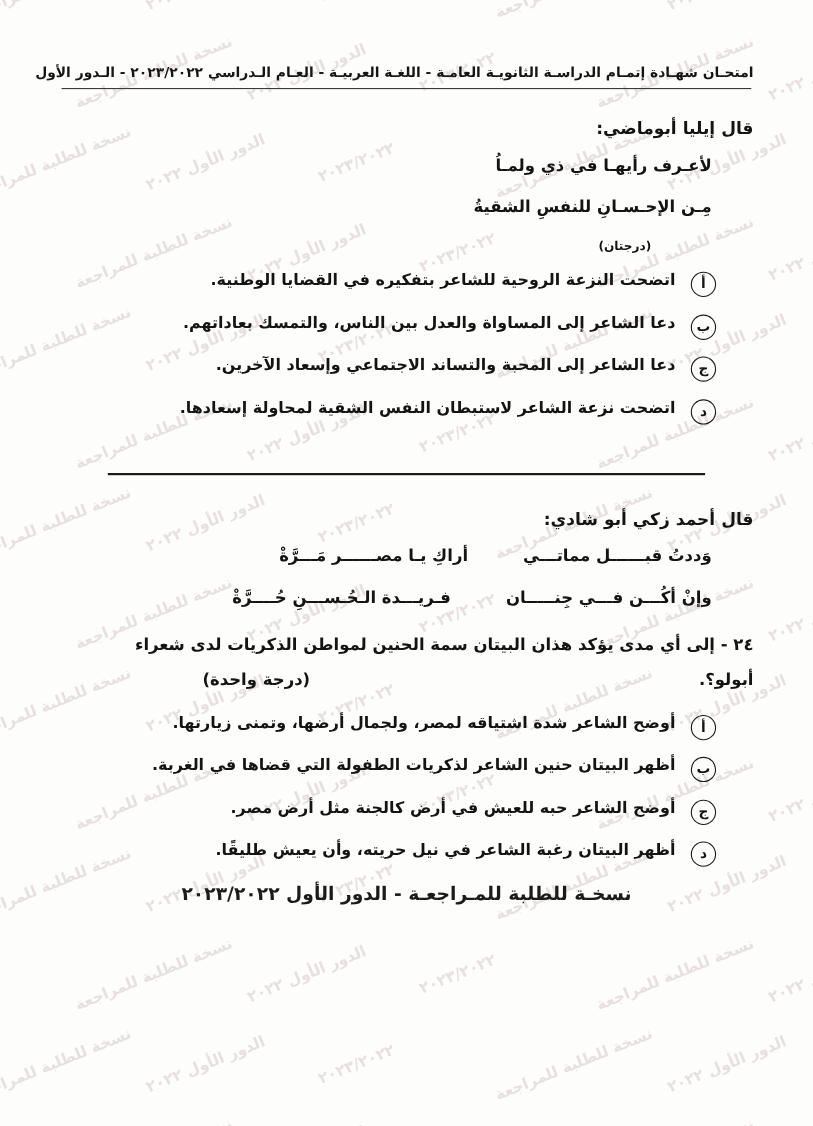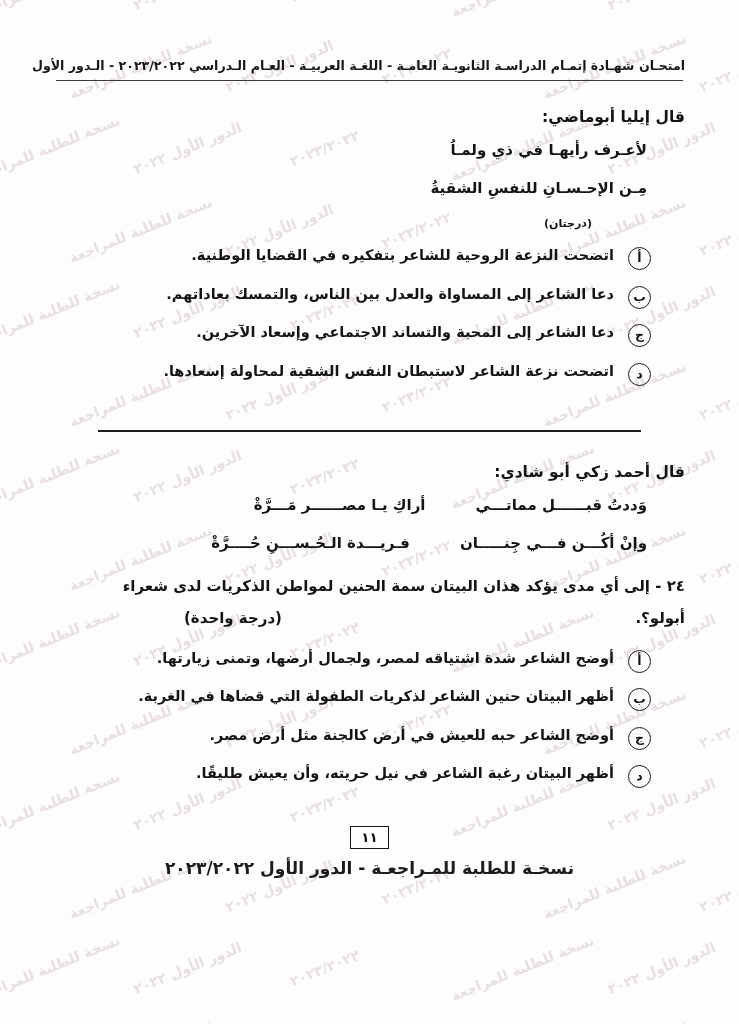--- a/index.html
+++ b/index.html
@@ -295,19 +295,16 @@
           <span class="opt-circle">ج</span>
           <span class="opt-text">أوضح الشاعر حبه للعيش في أرض كالجنة مثل أرض مصر.</span>
         </div>
         <div class="option-row">
           <span class="opt-circle">د</span>
           <span class="opt-text">أظهر البيتان رغبة الشاعر في نيل حريته، وأن يعيش طليقًا.</span>
         </div>
       </div>
     </div>
 
-    <div class="page-num-wrap">
-      <span class="page-num-box">١١</span>
-    </div>
     <div class="footer-note">نسخـة للطلبة للمـراجعـة - الدور الأول ٢٠٢٣/٢٠٢٢</div>
 
   </div>
 </div>
 
 </body></html>

